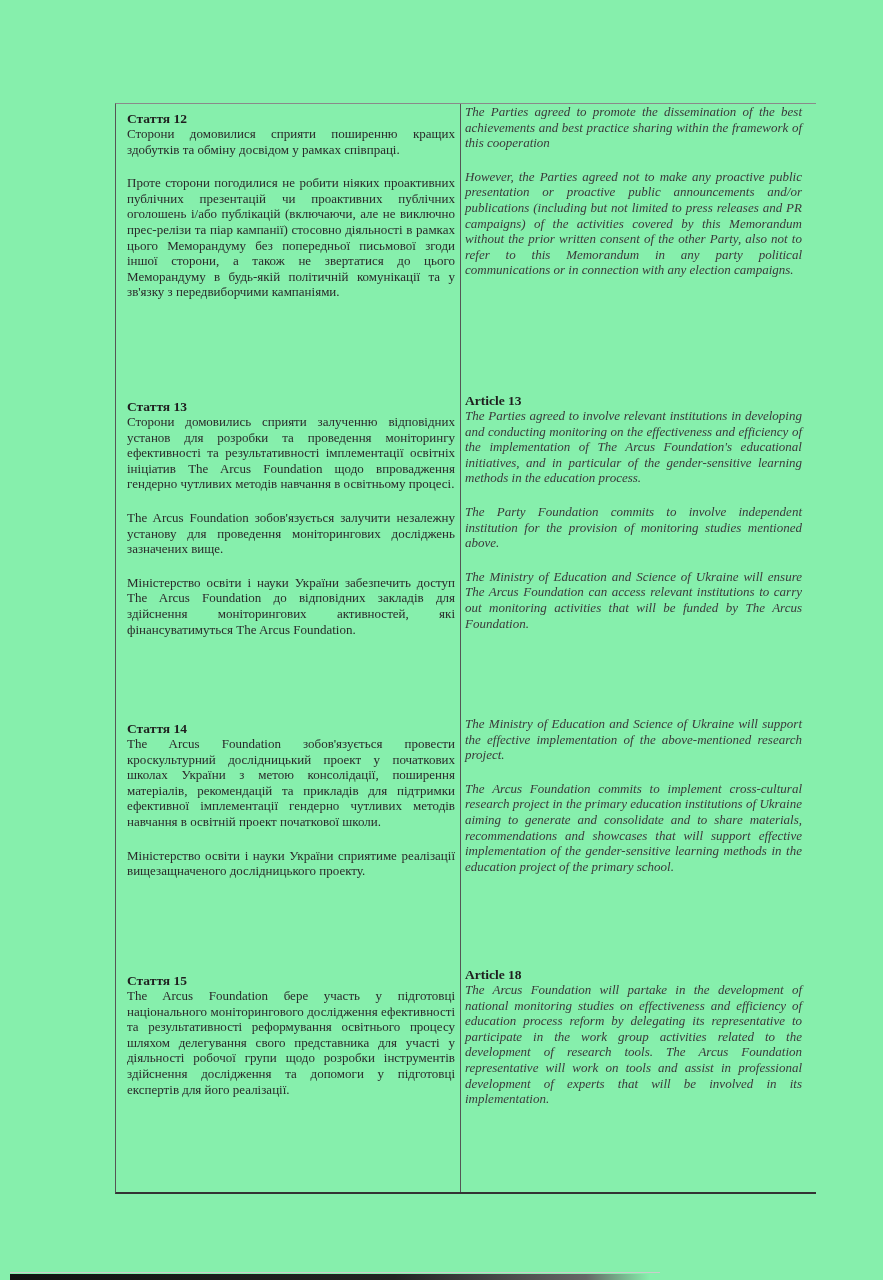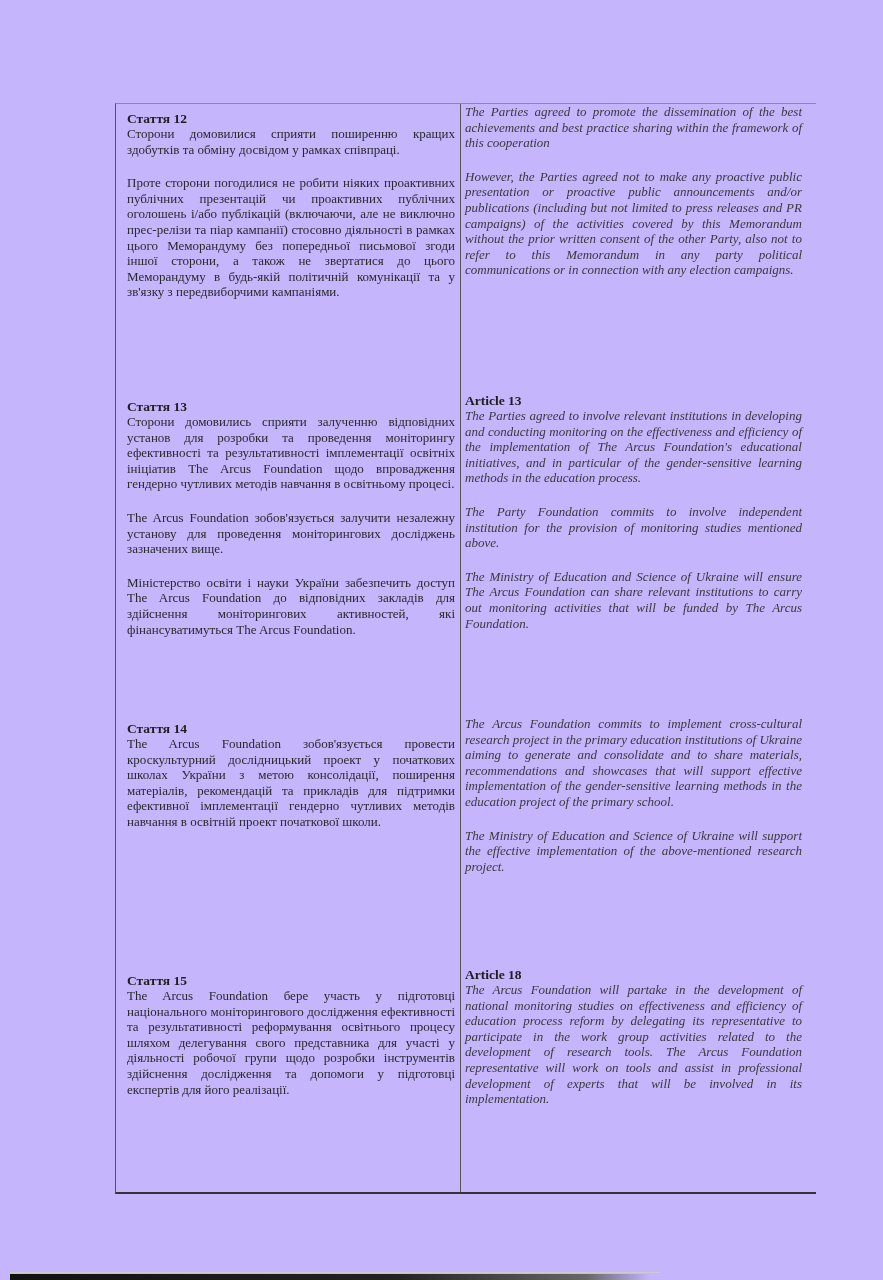--- a/index.html
+++ b/index.html
@@ -1,20 +1,20 @@
 <!DOCTYPE html>
 <html><head>
 <meta charset="utf-8">
 <style>
   html, body { margin: 0; padding: 0; }
   body {
     width: 883px; height: 1280px; background: #fdfdfc; position: relative; overflow: hidden;
     font-family: "Liberation Serif", serif; color: #2a2a2a;
   }
-  .page { position: absolute; left: 0; top: 0; width: 883px; height: 1280px; background: #c4b5fd; }
+  .page { position: absolute; left: 0; top: 0; width: 883px; height: 1280px; background: #86efac; }
   .table {
     position: absolute; left: 115px; top: 103px; width: 700px; height: 1088px;
     border-top: 1px solid #8a8a8a; border-left: 1px solid #555; border-bottom: 2px solid #333;
   }
   .divider { position: absolute; left: 344px; top: 0; bottom: 0; width: 0; border-left: 1px solid #555; }
   .col { position: absolute; top: 0; }
   .col-uk { left: 11px; width: 328px; }
   .col-en { left: 349px; width: 337px; }
   .article { position: absolute; left: 0; right: 0; }
   .heading { font-weight: bold; font-size: 13.5px; line-height: 14px; margin: 0; color: #1e1e1e; }
@@ -42,41 +42,42 @@
       </div>
       <div class="article" style="top:296px">
         <h3 class="heading">Стаття 13</h3>
         <p>Сторони домовились сприяти залученню відповідних установ для розробки та проведення моніторингу ефективності та результативності імплементації освітніх ініціатив The Arcus Foundation щодо впровадження гендерно чутливих методів навчання в освітньому процесі.</p>
         <p>The Arcus Foundation зобов'язується залучити незалежну установу для проведення моніторингових досліджень зазначених вище.</p>
         <p>Міністерство освіти і науки України забезпечить доступ The Arcus Foundation до відповідних закладів для здійснення моніторингових активностей, які фінансуватимуться The Arcus Foundation.</p>
       </div>
       <div class="article" style="top:618px">
         <h3 class="heading">Стаття 14</h3>
         <p>The Arcus Foundation зобов'язується провести кроскультурний дослідницький проект у початкових школах України з метою консолідації, поширення матеріалів, рекомендацій та прикладів для підтримки ефективної імплементації гендерно чутливих методів навчання в освітній проект початкової школи.</p>
+        <p>Міністерство освіти і науки України сприятиме реалізації вищезащначеного дослідницького проекту.</p>
       </div>
       <div class="article" style="top:870px">
         <h3 class="heading">Стаття 15</h3>
         <p>The Arcus Foundation бере участь у підготовці національного моніторингового дослідження ефективності та результативності реформування освітнього процесу шляхом делегування свого представника для участі у діяльності робочої групи щодо розробки інструментів здійснення дослідження та допомоги у підготовці експертів для його реалізації.</p>
       </div>
     </div>
 
     <div class="col col-en">
       <div class="article" style="top:0px">
         <p>The Parties agreed to promote the dissemination of the best achievements and best practice sharing within the framework of this cooperation</p>
         <p>However, the Parties agreed not to make any proactive public presentation or proactive public announcements and/or publications (including but not limited to press releases and PR campaigns) of the activities covered by this Memorandum without the prior written consent of the other Party, also not to refer to this Memorandum in any party political communications or in connection with any election campaigns.</p>
       </div>
       <div class="article" style="top:290px">
         <h3 class="heading">Article 13</h3>
         <p>The Parties agreed to involve relevant institutions in developing and conducting monitoring on the effectiveness and efficiency of the implementation of The Arcus Foundation's educational initiatives, and in particular of the gender-sensitive learning methods in the education process.</p>
         <p>The Party Foundation commits to involve independent institution for the provision of monitoring studies mentioned above.</p>
-        <p>The Ministry of Education and Science of Ukraine will ensure The Arcus Foundation can share relevant institutions to carry out monitoring activities that will be funded by The Arcus Foundation.</p>
+        <p>The Ministry of Education and Science of Ukraine will ensure The Arcus Foundation can access relevant institutions to carry out monitoring activities that will be funded by The Arcus Foundation.</p>
       </div>
       <div class="article" style="top:612px">
+        <p>The Ministry of Education and Science of Ukraine will support the effective implementation of the above-mentioned research project.</p>
         <p>The Arcus Foundation commits to implement cross-cultural research project in the primary education institutions of Ukraine aiming to generate and consolidate and to share materials, recommendations and showcases that will support effective implementation of the gender-sensitive learning methods in the education project of the primary school.</p>
-        <p>The Ministry of Education and Science of Ukraine will support the effective implementation of the above-mentioned research project.</p>
       </div>
       <div class="article" style="top:864px">
         <h3 class="heading">Article 18</h3>
         <p>The Arcus Foundation will partake in the development of national monitoring studies on effectiveness and efficiency of education process reform by delegating its representative to participate in the work group activities related to the development of research tools. The Arcus Foundation representative will work on tools and assist in professional development of experts that will be involved in its implementation.</p>
       </div>
     </div>
   </div>
 
   <div class="bottom-line"></div>
   <div class="bottom-band"></div>

